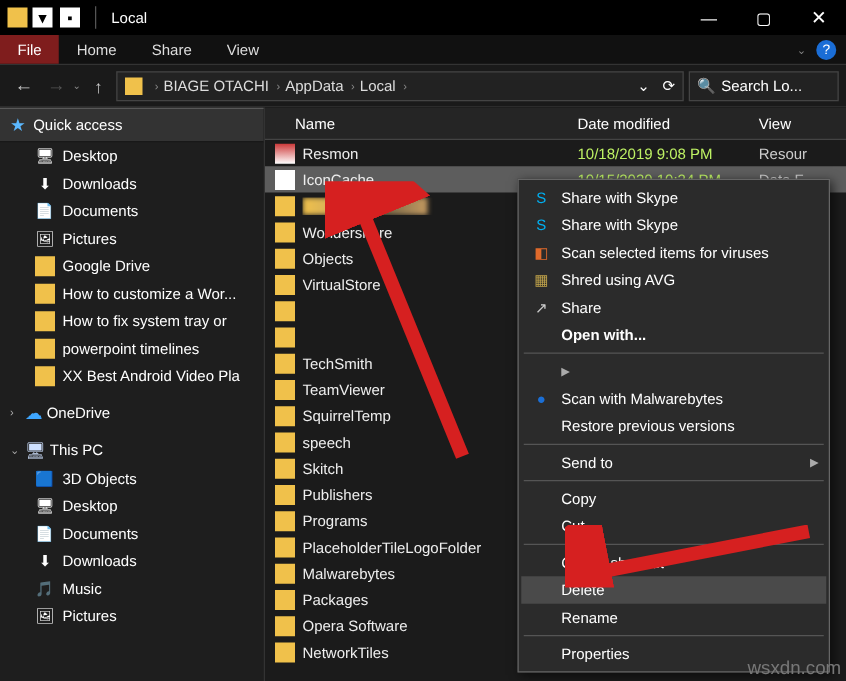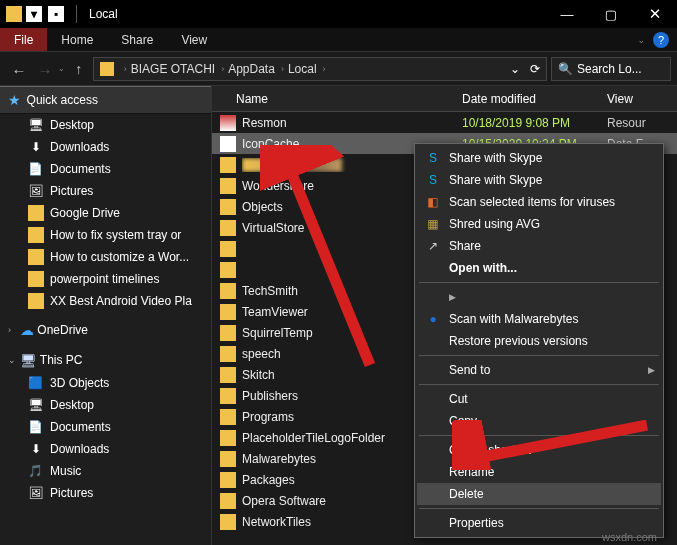--- a/index.html
+++ b/index.html
@@ -60,21 +60,21 @@
 .ctx{position:absolute;left:414px;top:143px;width:250px;background:#2b2b2b;border:1px solid #666;box-shadow:2px 2px 8px rgba(0,0,0,.6);padding:3px 2px}
 .ci{height:22px;display:flex;align-items:center;padding-left:6px;color:#eee}
 .ci.hl{background:#4a4a4a}
 .cic{width:20px;height:16px;margin-right:6px;display:flex;align-items:center;justify-content:center;font-size:12px}
 .ctxt{flex:1}
 .csub{font-size:9px;color:#aaa;margin-right:6px}
 .csep{height:1px;background:#555;margin:3px 2px}
 .bold{font-weight:600}
 .arrow1{position:absolute;left:260px;top:145px;pointer-events:none}
 .arrow2{position:absolute;left:452px;top:420px;pointer-events:none}
-.watermark{position:absolute;right:20px;bottom:2px;color:#777;font-size:11px}
+.watermark{position:absolute;right:4px;bottom:2px;color:#777;font-size:15px}
 </style>
 </head>
 <body>
 
 <div class="titlebar">
   <div class="ti"></div>
   <div class="ti2">▾</div>
   <div class="ti2">▪</div>
   <div class="tdiv"></div>
   <div class="title">Local</div>
@@ -143,25 +143,25 @@
         <div class="sitem">
           <span class="sic">🖼</span>
           <span>Pictures</span>
         </div>
         <div class="sitem">
           <span class="sic f"></span>
           <span>Google Drive</span>
         </div>
         <div class="sitem">
           <span class="sic f"></span>
+          <span>How to customize a Wor...</span>
+        </div>
+        <div class="sitem">
+          <span class="sic f"></span>
           <span>How to fix system tray or</span>
-        </div>
-        <div class="sitem">
-          <span class="sic f"></span>
-          <span>How to customize a Wor...</span>
         </div>
         <div class="sitem">
           <span class="sic f"></span>
           <span>powerpoint timelines</span>
         </div>
         <div class="sitem">
           <span class="sic f"></span>
           <span>XX Best Android Video Pla</span>
         </div>
       </div>
@@ -374,38 +374,38 @@
     </div>
     <div class="csep"></div>
     <div class="ci">
       <div class="cic"></div>
       <div class="ctxt">Send to</div>
       <div class="csub">▶</div>
     </div>
     <div class="csep"></div>
     <div class="ci">
       <div class="cic"></div>
+      <div class="ctxt">Copy</div>
+    </div>
+    <div class="ci">
+      <div class="cic"></div>
       <div class="ctxt">Cut</div>
     </div>
-    <div class="ci">
-      <div class="cic"></div>
-      <div class="ctxt">Copy</div>
-    </div>
     <div class="csep"></div>
     <div class="ci">
       <div class="cic"></div>
       <div class="ctxt">Create shortcut</div>
     </div>
+    <div class="ci hl">
+      <div class="cic"></div>
+      <div class="ctxt">Delete</div>
+    </div>
     <div class="ci">
       <div class="cic"></div>
       <div class="ctxt">Rename</div>
-    </div>
-    <div class="ci hl">
-      <div class="cic"></div>
-      <div class="ctxt">Delete</div>
     </div>
     <div class="csep"></div>
     <div class="ci">
       <div class="cic"></div>
       <div class="ctxt">Properties</div>
     </div>
   </div>
 
 <svg class="arrow1" width="120" height="230">
   <defs>

